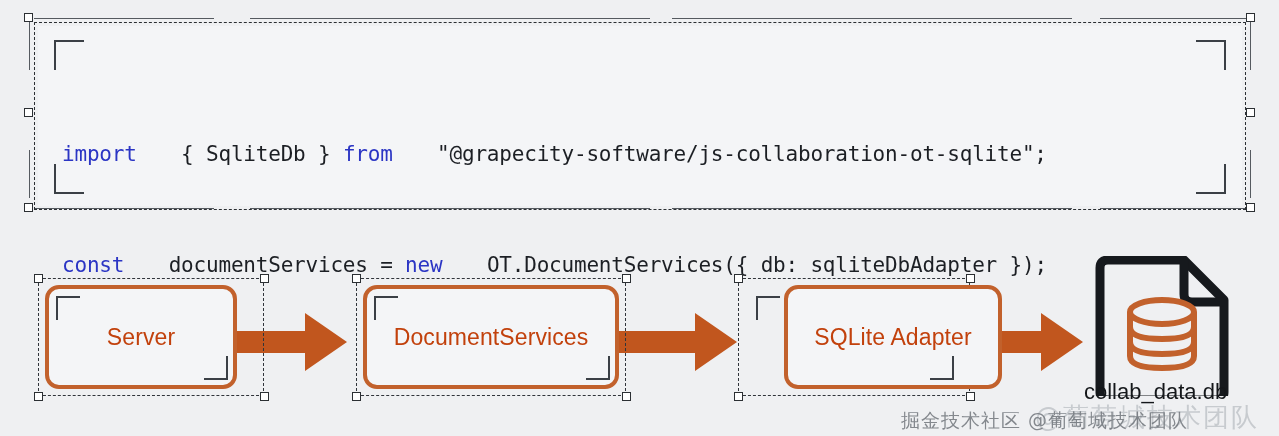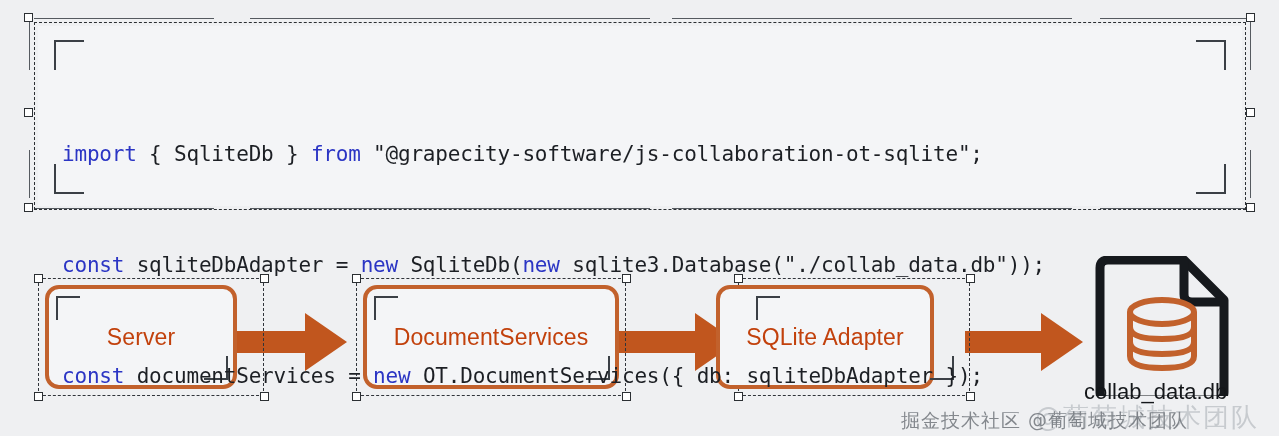--- a/index.html
+++ b/index.html
@@ -72,21 +72,21 @@
     z-index: 22;
     font-family: "DejaVu Sans Mono", "Liberation Mono", monospace;
     font-size: 21px;
     line-height: 37px;
     color: #1c1f24;
     white-space: pre;
     letter-spacing: -0.2px;
   }
   .code-line { white-space: pre; }
   .kw { color: #2b35c4; }
-  .plain { color: #1c1f24; }
+  .plain { color: #1c1f24; margin-left: 32px; }
 
   
   #diagram {
     position: absolute;
     left: 0px;
     top: 222px;
     width: 1279px;
     height: 214px;
   }
   .node {
@@ -193,21 +193,20 @@
 
     <div class="handle" style="left:24px;top:13px;"></div>
     <div class="handle" style="left:1246px;top:13px;"></div>
     <div class="handle" style="left:24px;top:203px;"></div>
     <div class="handle" style="left:1246px;top:203px;"></div>
     <div class="handle" style="left:24px;top:108px;"></div>
     <div class="handle" style="left:1246px;top:108px;"></div>
 
     <div class="code-lines">
       <div class="code-line"><span class="kw">import</span><span class="plain"> { SqliteDb } </span><span class="kw">from</span><span class="plain"> "@grapecity-software/js-collaboration-ot-sqlite";</span></div>
-      <div class="code-line"><span class="kw">const</span><span class="plain"> sqliteDbAdapter = </span><span class="kw">new</span><span class="plain"> SqliteDb(</span><span class="kw">new</span><span class="plain"> sqlite3.Database("./collab_data.db"));</span></div>
       <div class="code-line"><span class="kw">const</span><span class="plain"> documentServices = </span><span class="kw">new</span><span class="plain"> OT.DocumentServices({ db: sqliteDbAdapter });</span></div>
     </div>
   </div>
 
   <div id="diagram">
 
     <svg class="arrow" width="130" height="70" style="left:225px;top:85px;" viewBox="0 0 130 70">
       <path d="M0,24 L80,24 L80,6 L122,35 L80,64 L80,46 L0,46 Z" fill="#c1561e"></path>
     </svg>
     <svg class="arrow" width="130" height="70" style="left:615px;top:85px;" viewBox="0 0 130 70">
@@ -237,21 +236,21 @@
       <span class="node-label">DocumentServices</span>
     </div>
     <div class="nbracket tl" style="left:374px;top:74px;"></div>
     <div class="nbracket br" style="left:586px;top:134px;"></div>
 
     <div class="sel" style="left:738px;top:56px;width:232px;height:118px;"></div>
     <div class="handle" style="left:734px;top:52px;"></div>
     <div class="handle" style="left:966px;top:52px;"></div>
     <div class="handle" style="left:734px;top:170px;"></div>
     <div class="handle" style="left:966px;top:170px;"></div>
-    <div class="node" style="left:716px;top:63px;width:218px;height:104px;">
+    <div class="node" style="left:784px;top:63px;width:218px;height:104px;">
       <span class="node-label">SQLite Adapter</span>
     </div>
     <div class="nbracket tl" style="left:756px;top:74px;"></div>
     <div class="nbracket br" style="left:930px;top:134px;"></div>
 
     <svg class="dbfile" width="140" height="140" style="left:1092px;top:34px;" viewBox="0 0 140 140">
       <path d="M8,12 Q8,4 16,4 L92,4 L132,44 L132,136 Q132,144 124,144 L16,144 Q8,144 8,136 Z" fill="none" stroke="#16191d" stroke-width="9" stroke-linejoin="round"></path>
       <path d="M92,4 L92,38 Q92,46 100,46 L132,46" fill="none" stroke="#16191d" stroke-width="9" stroke-linejoin="round"></path>
 
       <ellipse cx="70" cy="56" rx="32" ry="12" fill="none" stroke="#c2612c" stroke-width="6"></ellipse>

